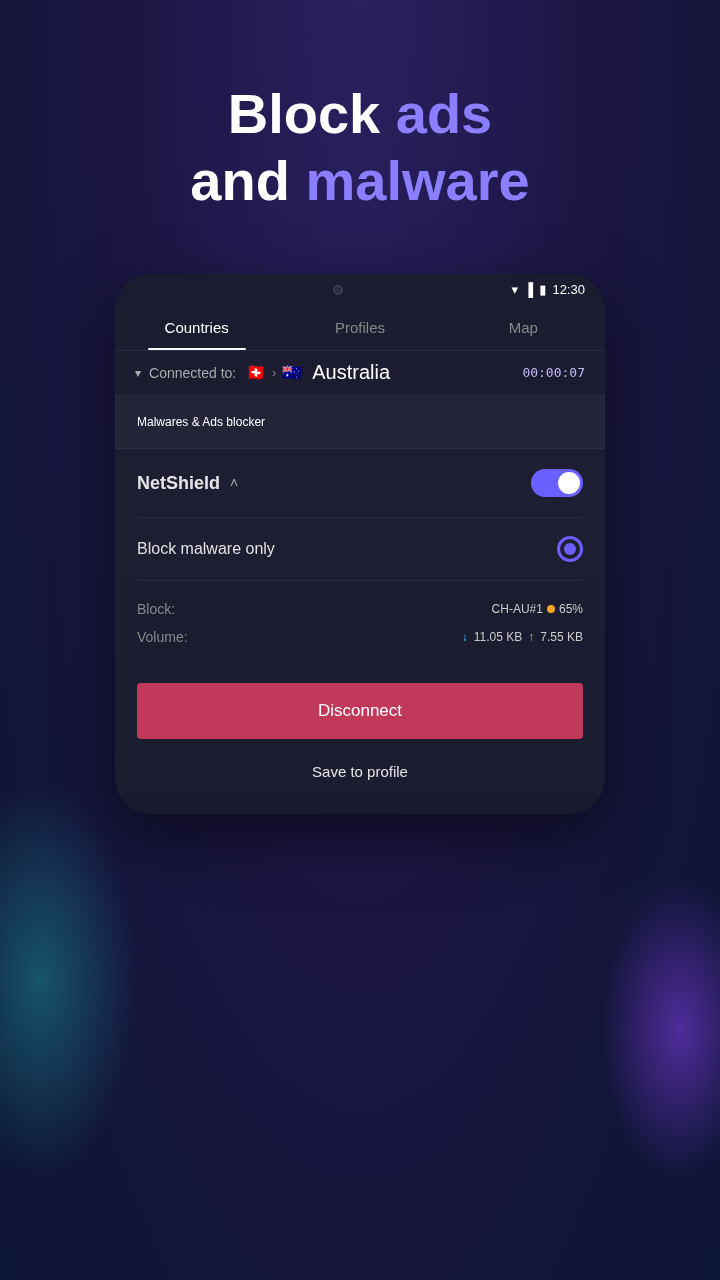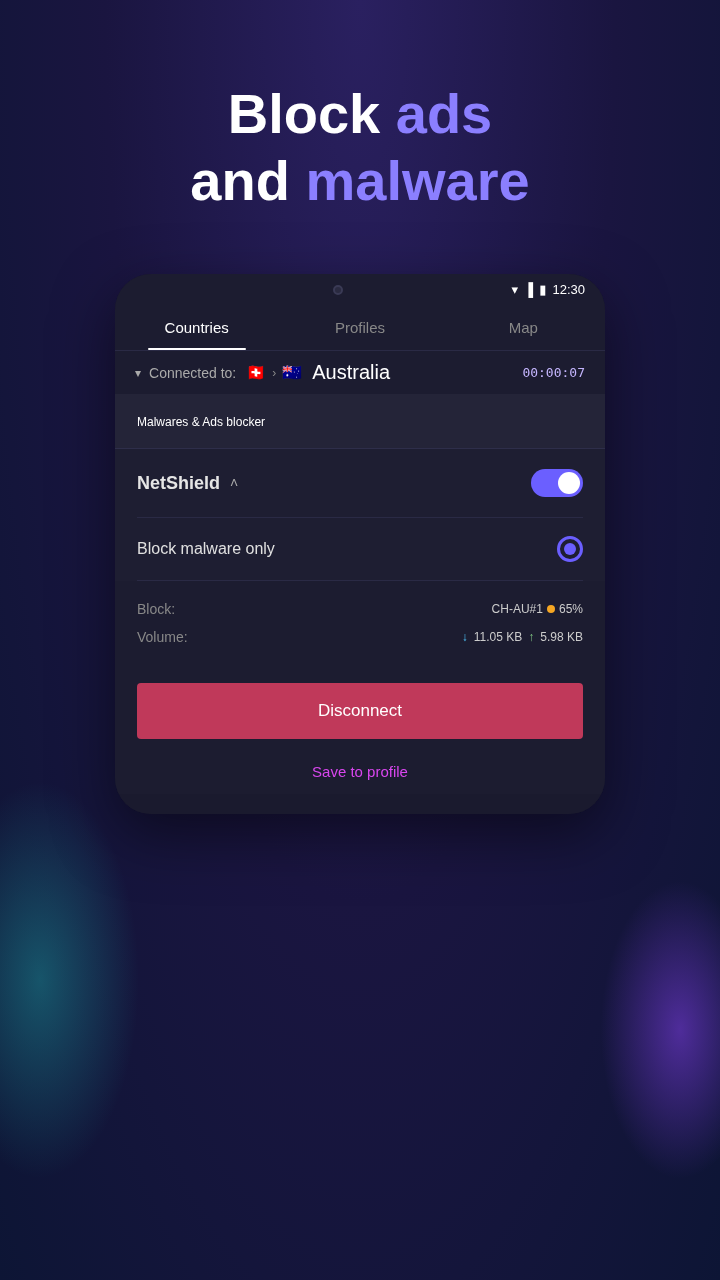--- a/index.html
+++ b/index.html
@@ -376,21 +376,21 @@
       font-size: 17px;
       font-weight: 500;
       cursor: pointer;
       text-align: center;
     }
 
     .save-profile {
       background: #1c1c30;
       padding: 14px;
       text-align: center;
-      color: #d946ef;
+      color: #e5e5e5;
       font-size: 15px;
     }
 
     .bottom-bar {
       background: #1a1a2e;
       height: 20px;
     }
   </style>
 </head>
 <body>
@@ -479,21 +479,21 @@
           <span class="load-dot"></span>
           <span>65%</span>
         </div>
       </div>
       <div class="info-row">
         <span class="info-label">Volume:</span>
         <div class="info-value">
           <span class="down-arrow">↓</span>
           <span>11.05 KB</span>
           <span class="up-arrow">↑</span>
-          <span>5.98 KB</span>
+          <span>7.55 KB</span>
         </div>
       </div>
     </div>
 
     <div class="disconnect-section">
       <button class="disconnect-btn">Disconnect</button>
     </div>
 
     <div class="save-profile">
       <span>Save to profile</span>

